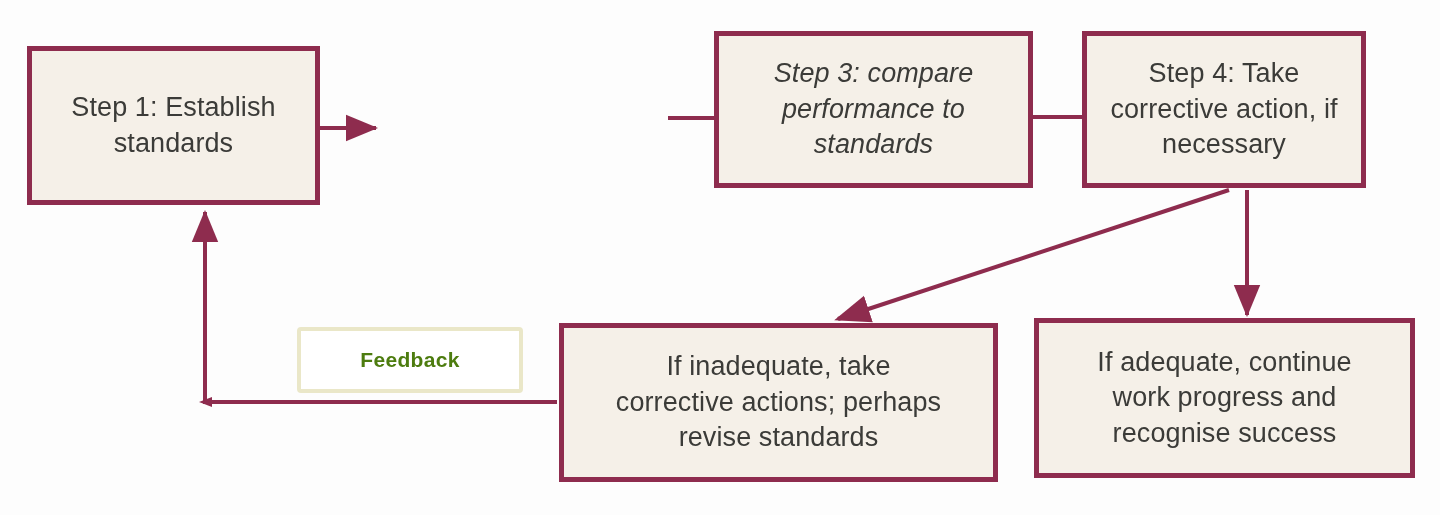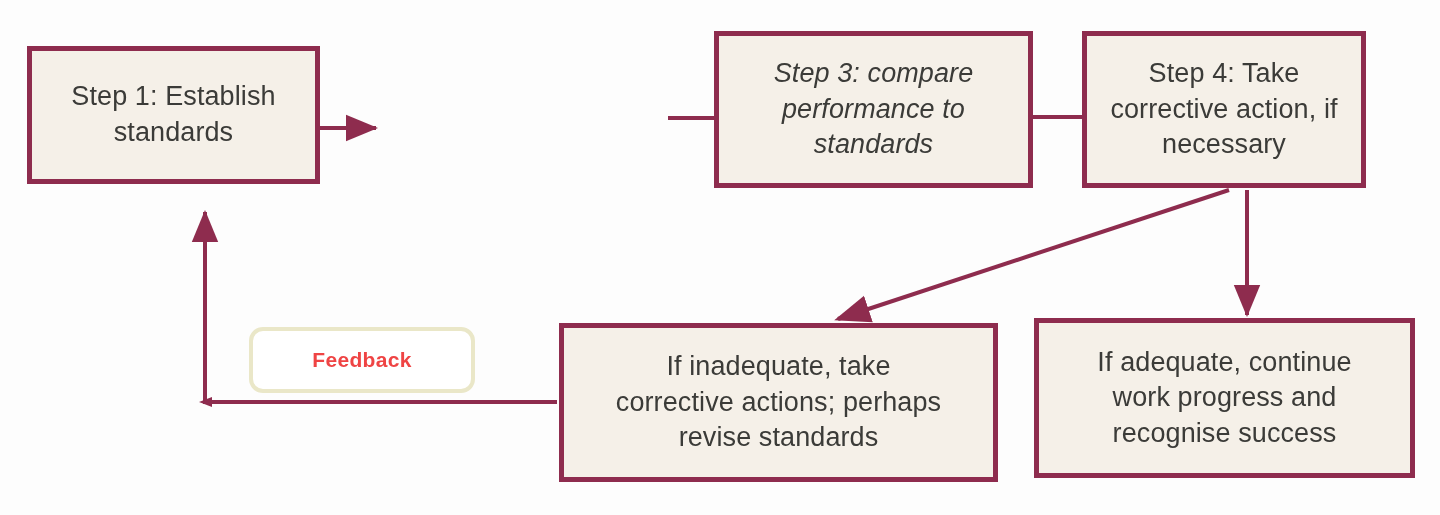--- a/index.html
+++ b/index.html
@@ -34,28 +34,29 @@
   .flow-box .box-text {
     display: block;
     width: 100%;
     white-space: pre-line;
   }
   .feedback-box {
     position: absolute;
     box-sizing: border-box;
     background: #ffffff;
     border: 4px solid #eae7c8;
-    border-radius: 14px;
+    border-radius: 4px;
     display: flex;
     align-items: center;
     justify-content: center;
-    color: #ef4444;
+    color: #4d7c0f;
     font-size: 21px;
     font-weight: bold;
     letter-spacing: 0.3px;
+    margin-left: 48px;
   }
   .edge-layer {
     position: absolute;
     left: 0;
     top: 0;
     width: 1440px;
     height: 515px;
     pointer-events: none;
   }
 </style>
@@ -91,21 +92,21 @@
 
     <line x1="1229" y1="190" x2="838" y2="319" stroke="#8e2c4e" stroke-width="4" marker-end="url(#arrowDiag)"></line>
 
     <line x1="1247" y1="190" x2="1247" y2="315" stroke="#8e2c4e" stroke-width="4" marker-end="url(#arrowDown)"></line>
 
     <path d="M 557 402 L 205 402 L 205 212" fill="none" stroke="#8e2c4e" stroke-width="4" marker-end="url(#arrowUp)"></path>
 
     <path d="M 199 402 L 212 397 L 212 407 z" fill="#8e2c4e"></path>
   </svg>
 
-  <div class="flow-box" style="left:27px; top:46px; width:293px; height:138px;">
+  <div class="flow-box" style="left:27px; top:46px; width:293px; height:159px;">
     <span class="box-text">Step 1: Establish
 standards</span>
   </div>
 
 
   <div class="flow-box" style="left:714px; top:31px; width:319px; height:157px;font-style:italic;">
     <span class="box-text">Step 3: compare
 performance to
 standards</span>
   </div>

